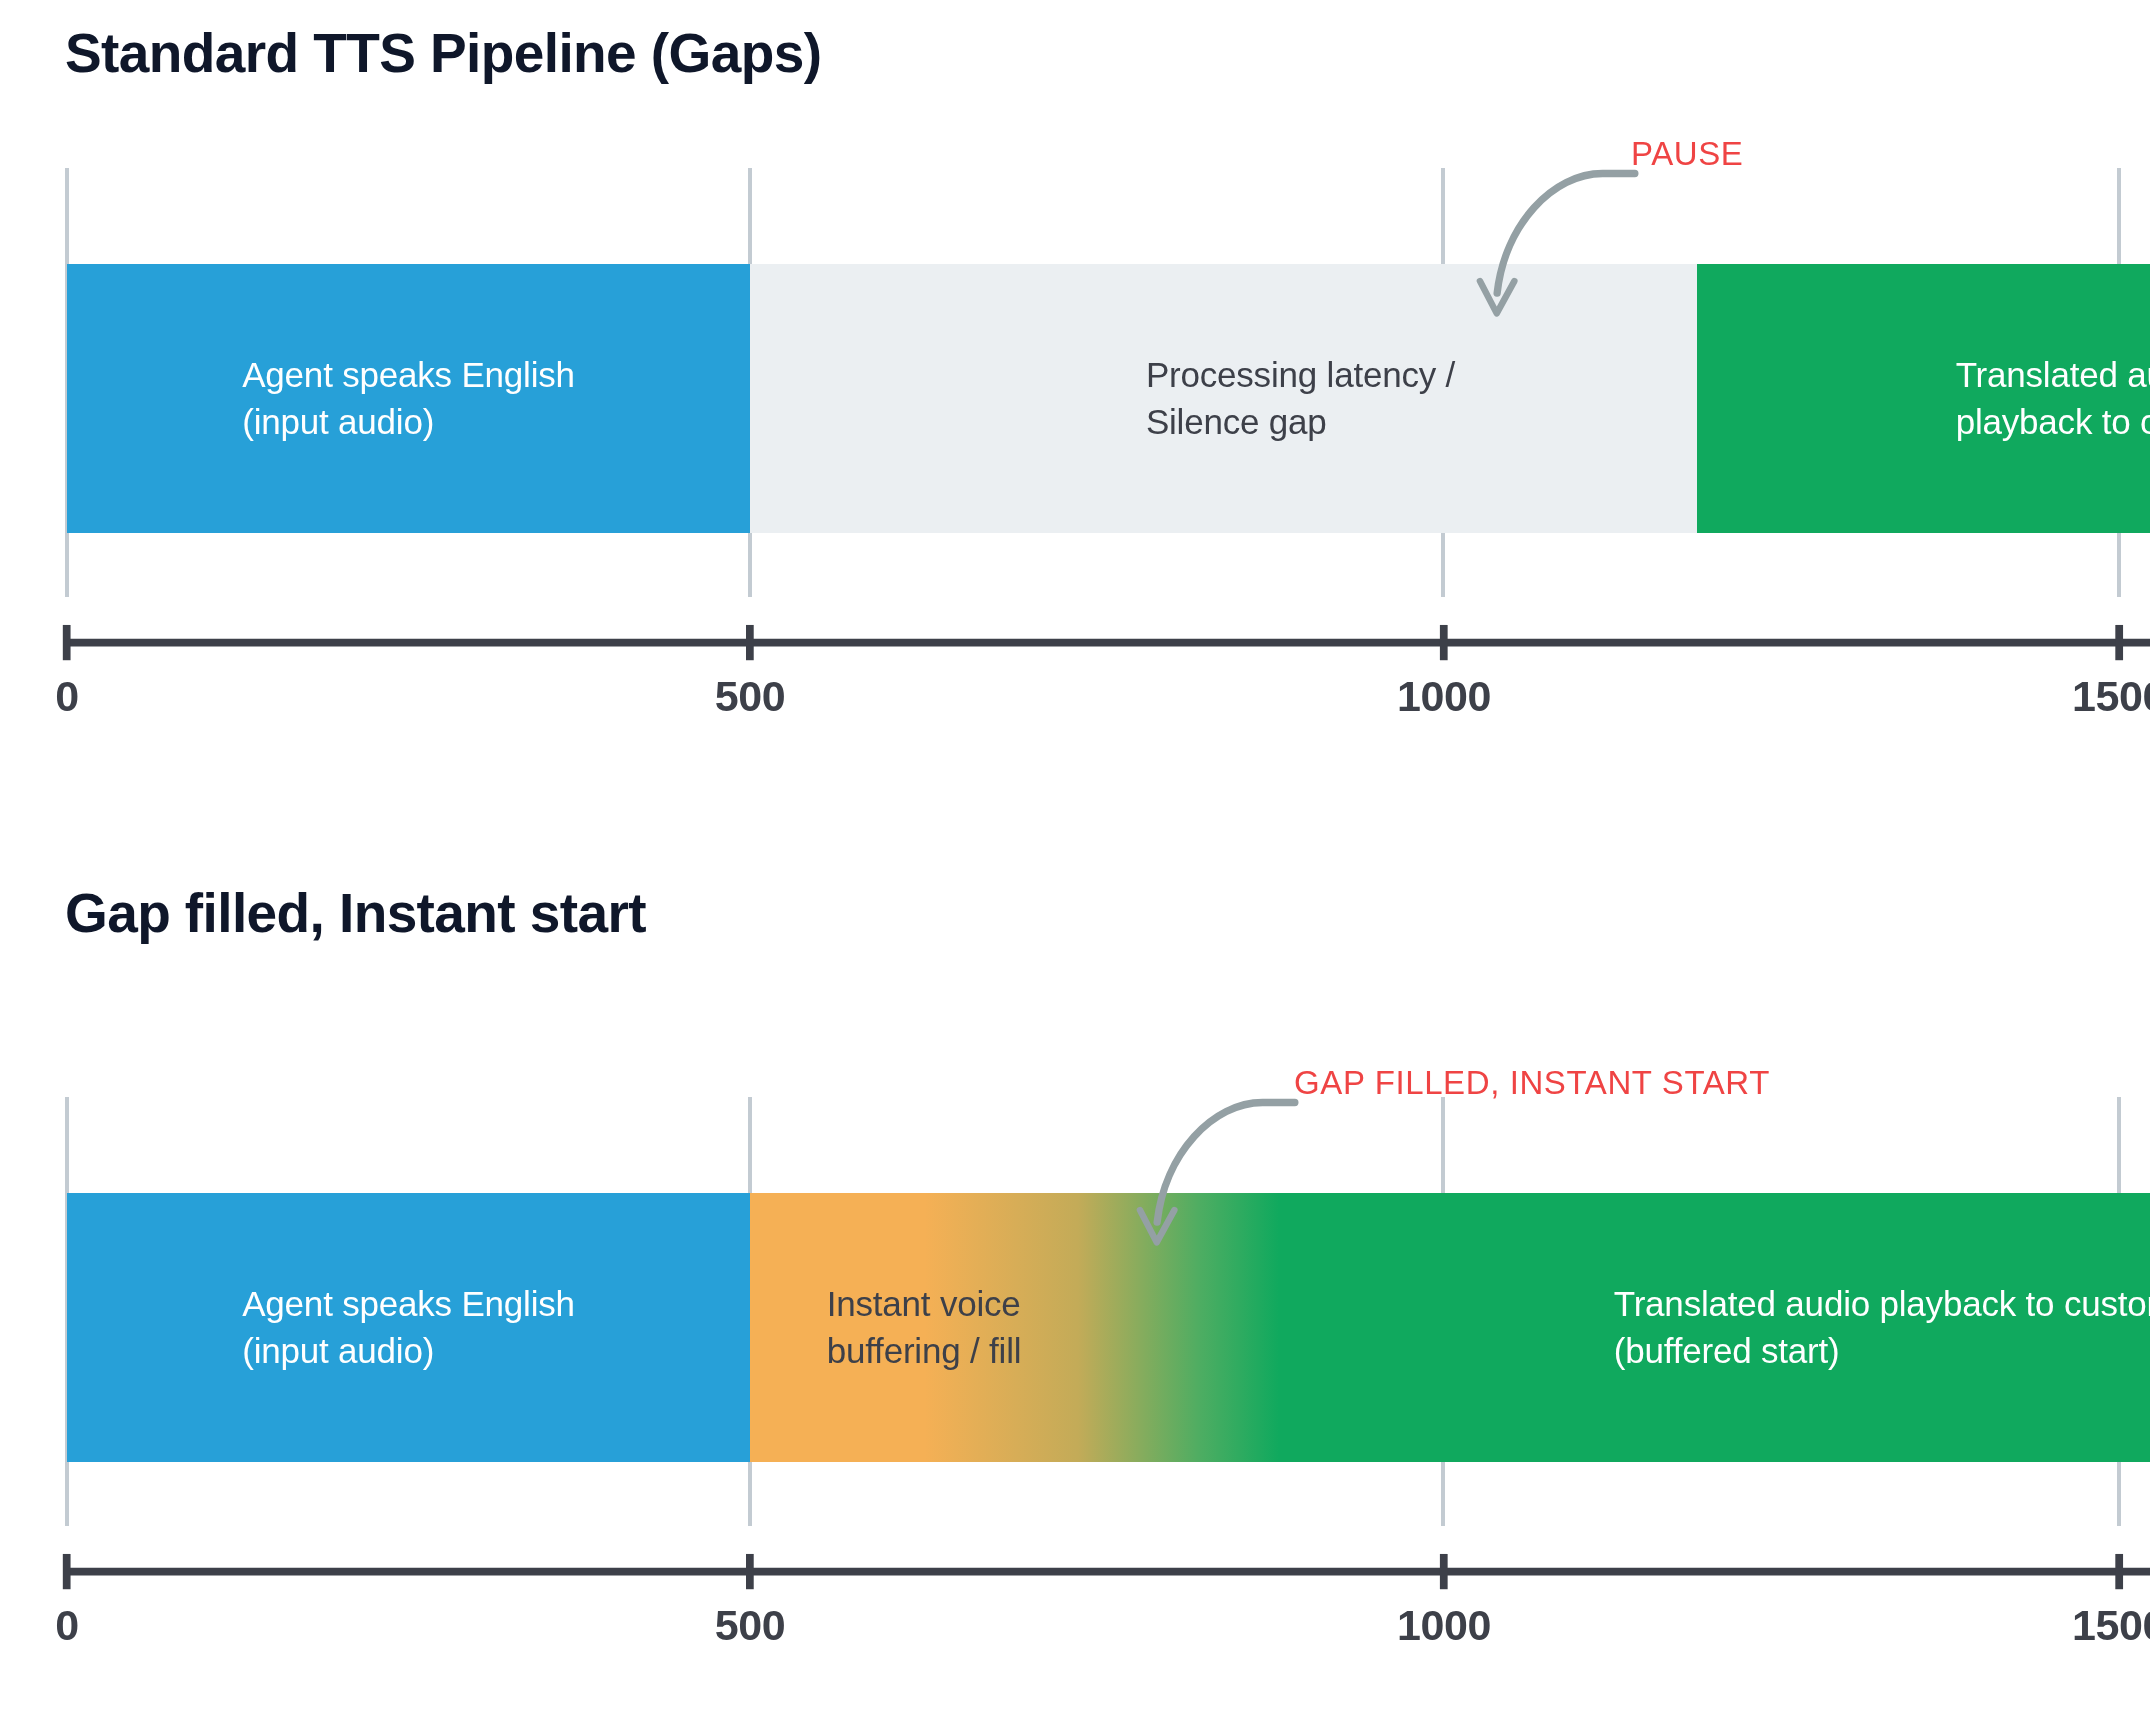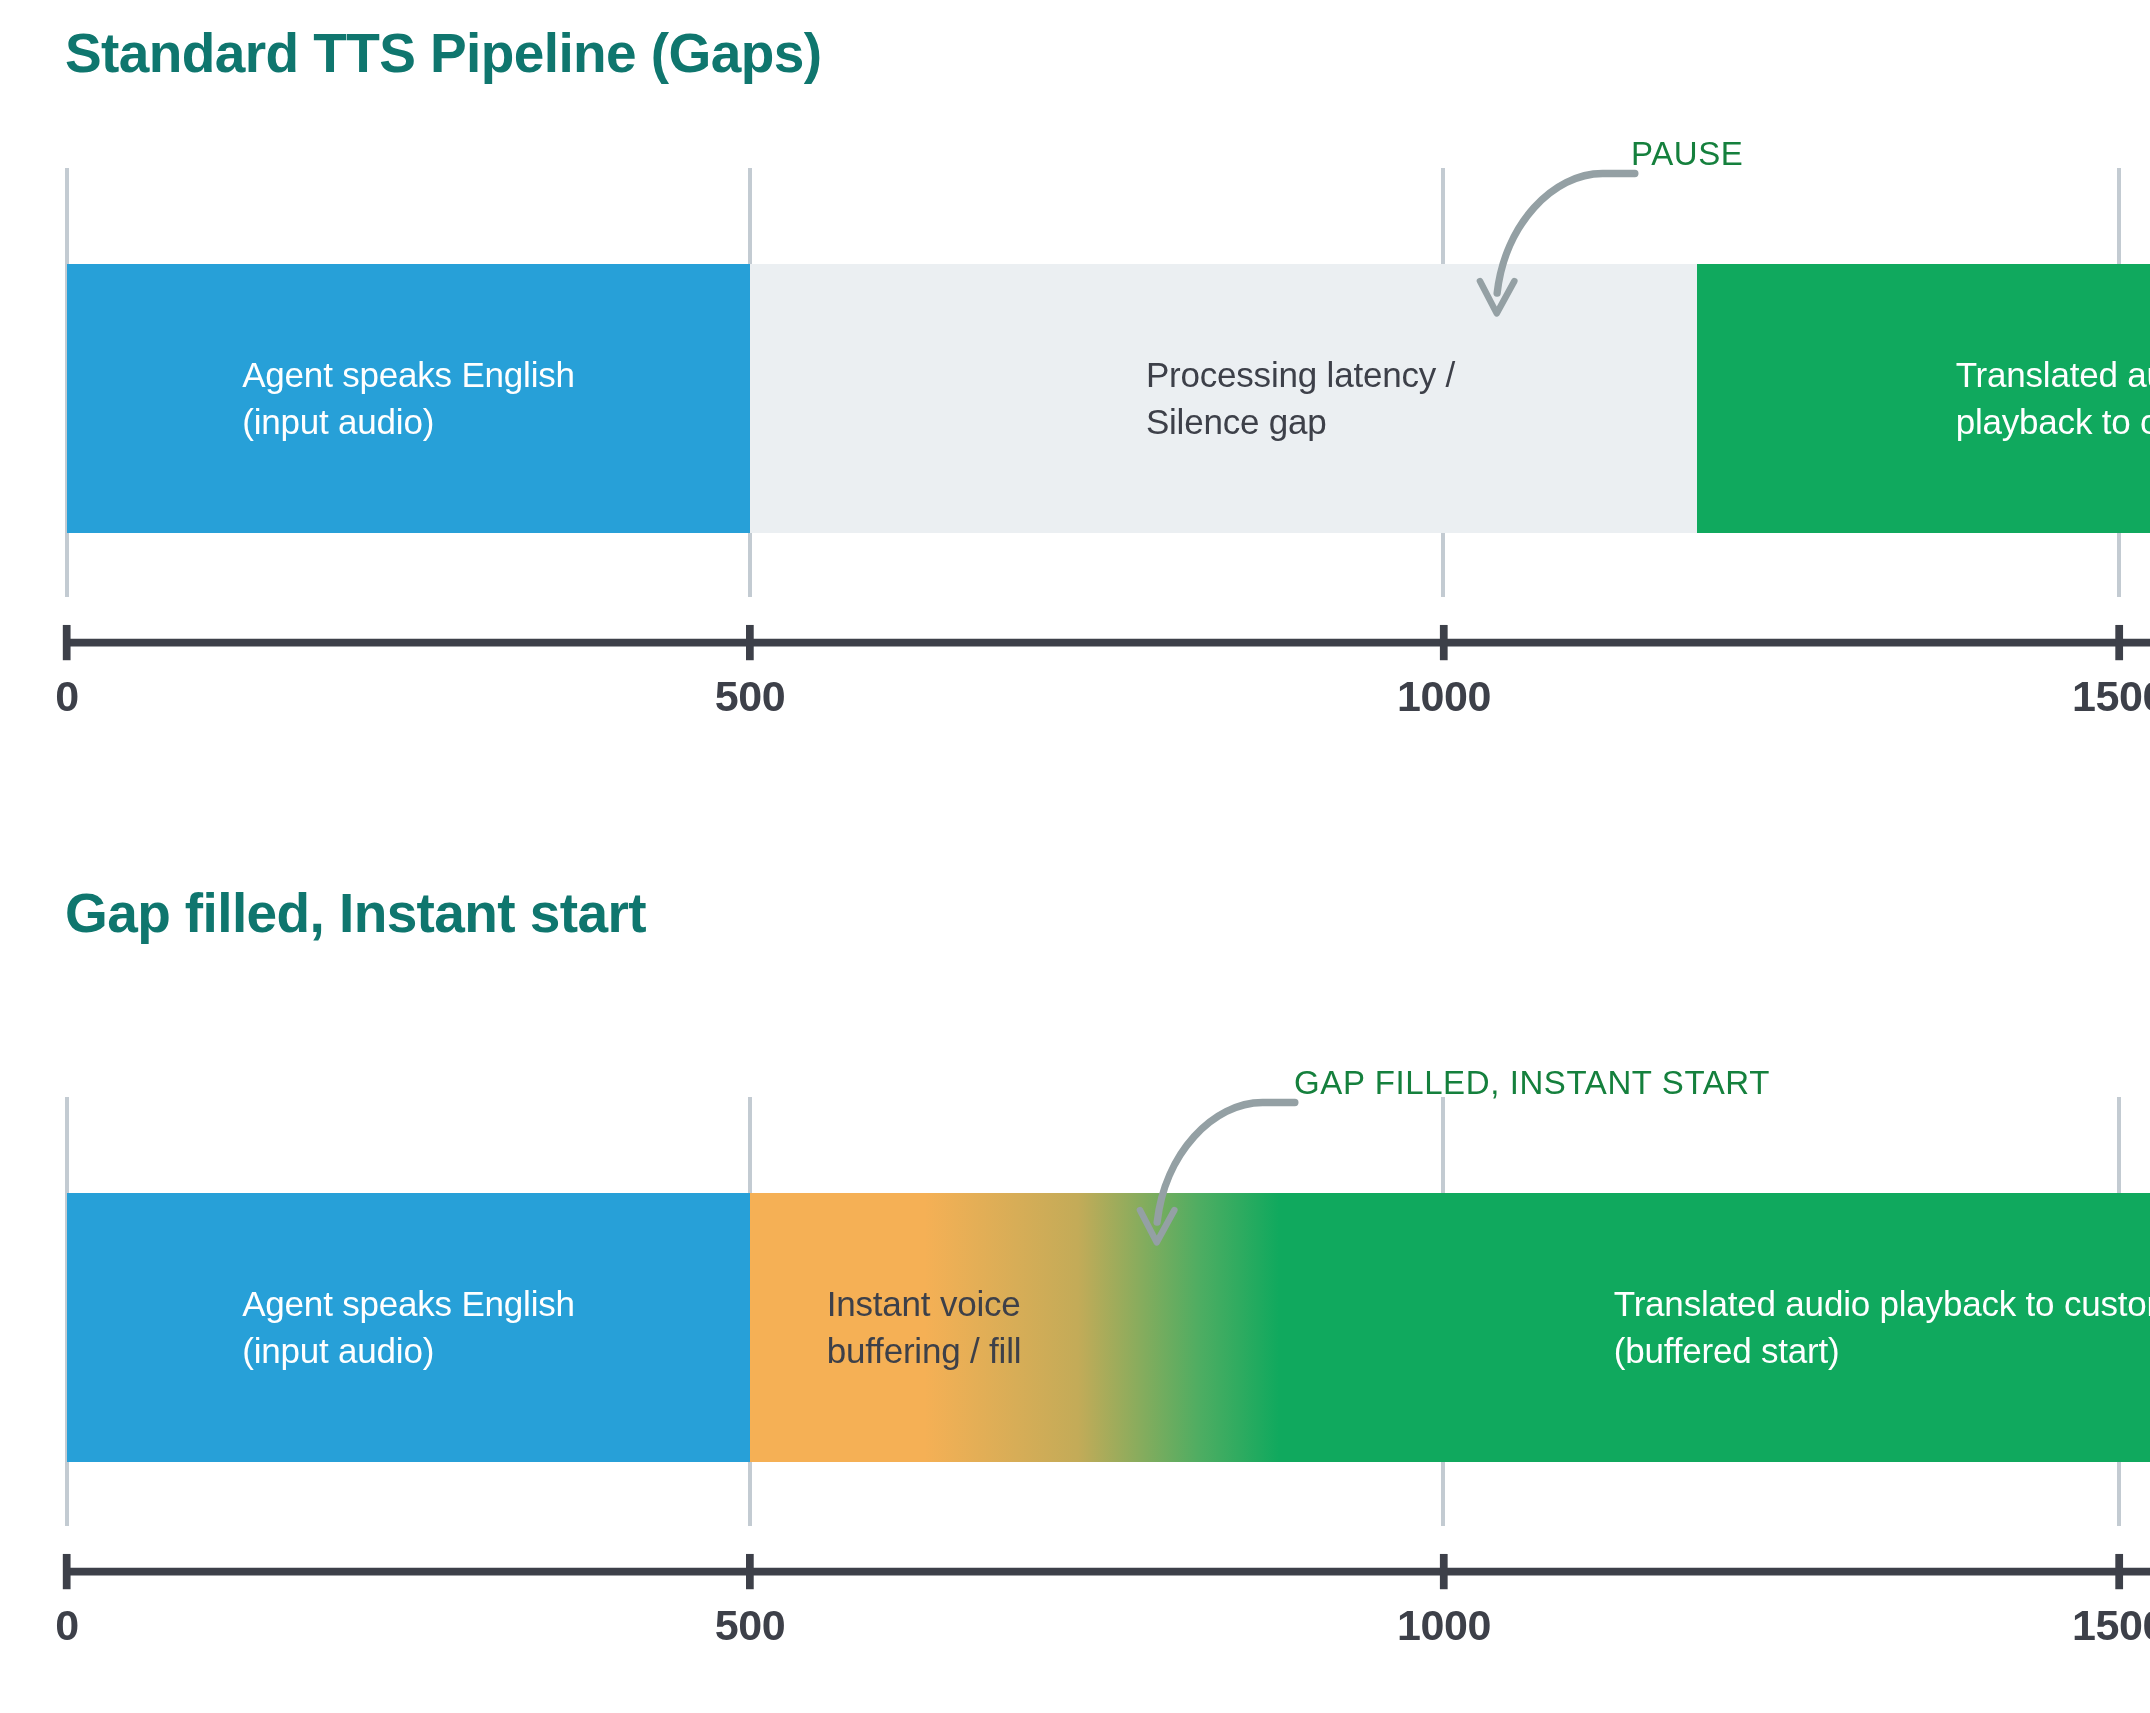--- a/index.html
+++ b/index.html
@@ -23,21 +23,21 @@
   }
   .panel { position: absolute; left: 0; width: 2897px; }
   #panel-1 { top: 0; height: 843px; }
   #panel-2 { top: 843px; height: 871px; }
 
   .panel-title {
     position: absolute;
     left: 65px;
     font-size: 55px;
     font-weight: bold;
-    color: #0f766e;
+    color: #0f172a;
     letter-spacing: -0.6px;
     white-space: nowrap;
     line-height: 1;
   }
   #panel-1 .panel-title { top: 26px; }
   #panel-2 .panel-title { top: 43px; }
 
   .plot { position: absolute; left: 0; width: 2897px; }
   #plot-1 { top: 168px;  height: 568px; }
   #plot-2 { top: 254px;  height: 576px; }
@@ -72,21 +72,21 @@
     font-size: 43px;
     font-weight: bold;
     color: #3d4049;
     transform: translateX(-50%);
     white-space: nowrap;
     letter-spacing: -0.4px;
   }
   .annot-text {
     position: absolute;
     font-size: 33px;
-    color: #15803d;
+    color: #ef4444;
     letter-spacing: 0.6px;
     white-space: nowrap;
   }
   .axis-caption {
     position: absolute;
     font-size: 34px;
     color: #9aa0a4;
     transform: translateX(-50%);
     white-space: nowrap;
   }

